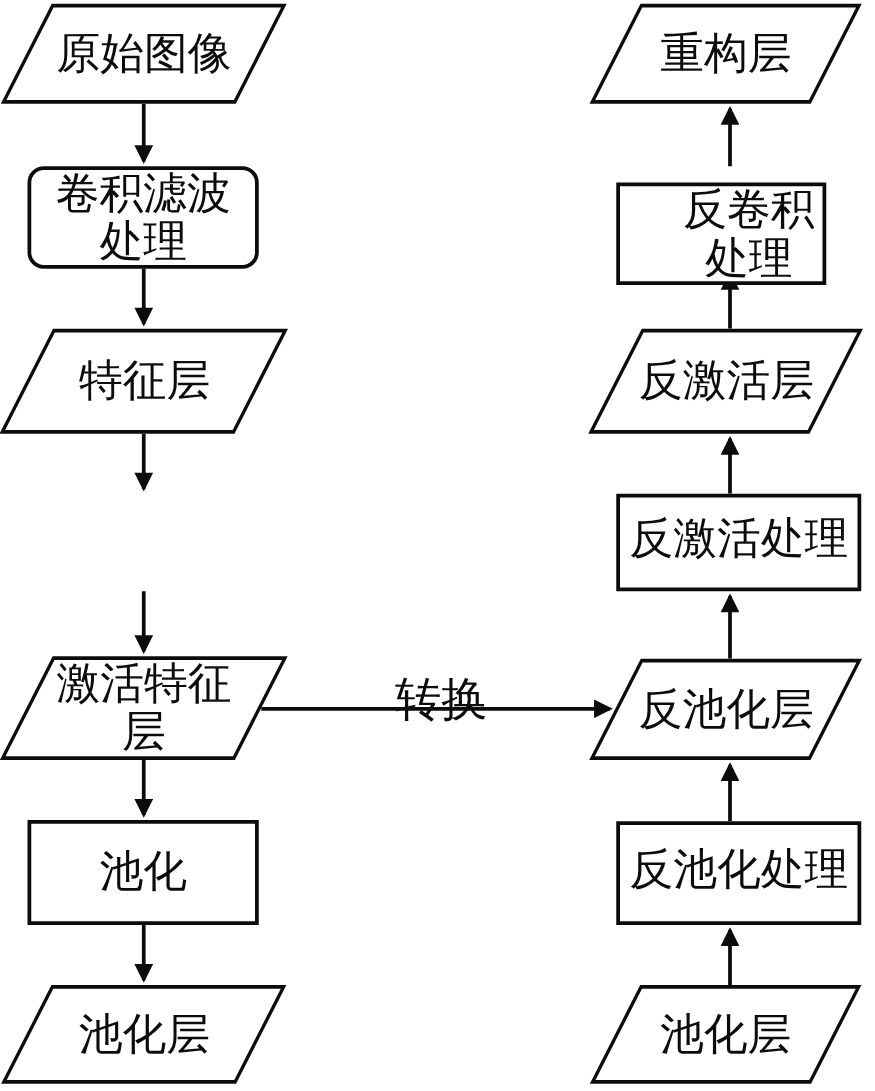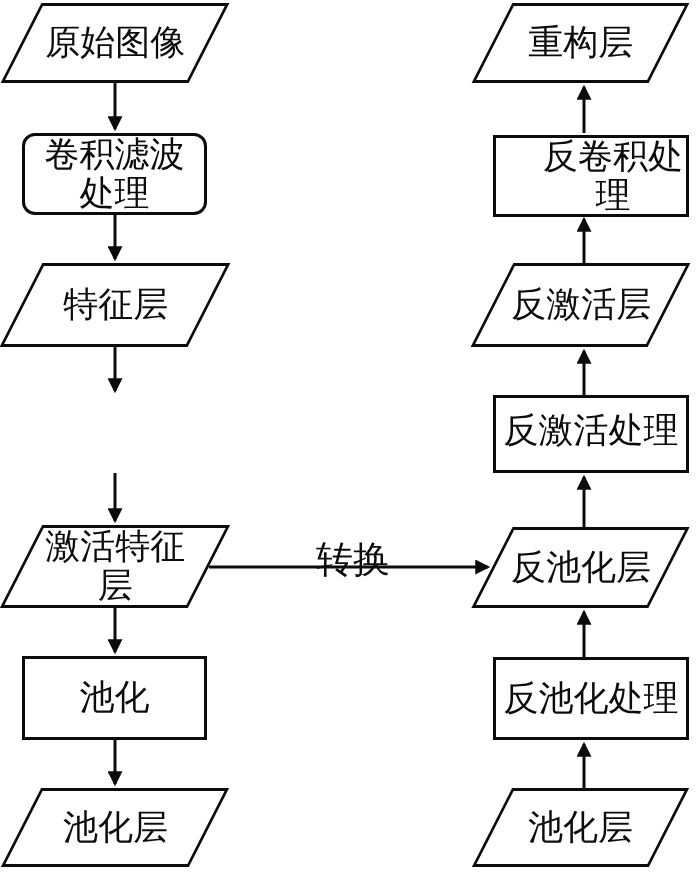--- a/index.html
+++ b/index.html
@@ -65,33 +65,33 @@
   <div class="node" style="left:22px;top:656px;width:185px;height:84px;">
     <span class="label">池化</span>
   </div>
   <div class="node para" style="left:21px;top:788px;width:188px;height:79px;">
     <span class="label">池化层</span>
   </div>
 
   <div class="node para" style="left:492px;top:3px;width:177px;height:80px;">
     <span class="label">重构层</span>
   </div>
-  <div class="node" style="left:493px;top:135px;width:196px;height:82px;padding-left:44px;">
+  <div class="node" style="left:493px;top:146px;width:168px;height:82px;padding-left:44px;">
     <span class="label">反卷积处理</span>
   </div>
   <div class="node para" style="left:492px;top:263px;width:177px;height:84px;">
     <span class="label">反激活层</span>
   </div>
   <div class="node" style="left:493px;top:395px;width:196px;height:78px;font-family:Liberation Mono, monospace;">
     <span class="label">反激活处理</span>
   </div>
   <div class="node para" style="left:492px;top:527px;width:177px;height:81px;">
     <span class="label">反池化层</span>
   </div>
-  <div class="node" style="left:493px;top:657px;width:196px;height:83px;">
+  <div class="node" style="left:493px;top:657px;width:196px;height:83px;font-family:Liberation Mono, monospace;">
     <span class="label">反池化处理</span>
   </div>
   <div class="node para" style="left:492px;top:788px;width:177px;height:79px;">
     <span class="label">池化层</span>
   </div>
 
   <div class="edge-label">转换</div>
 
   <svg class="edges" viewBox="0 0 700 873" xmlns="http://www.w3.org/2000/svg">
     <defs>

